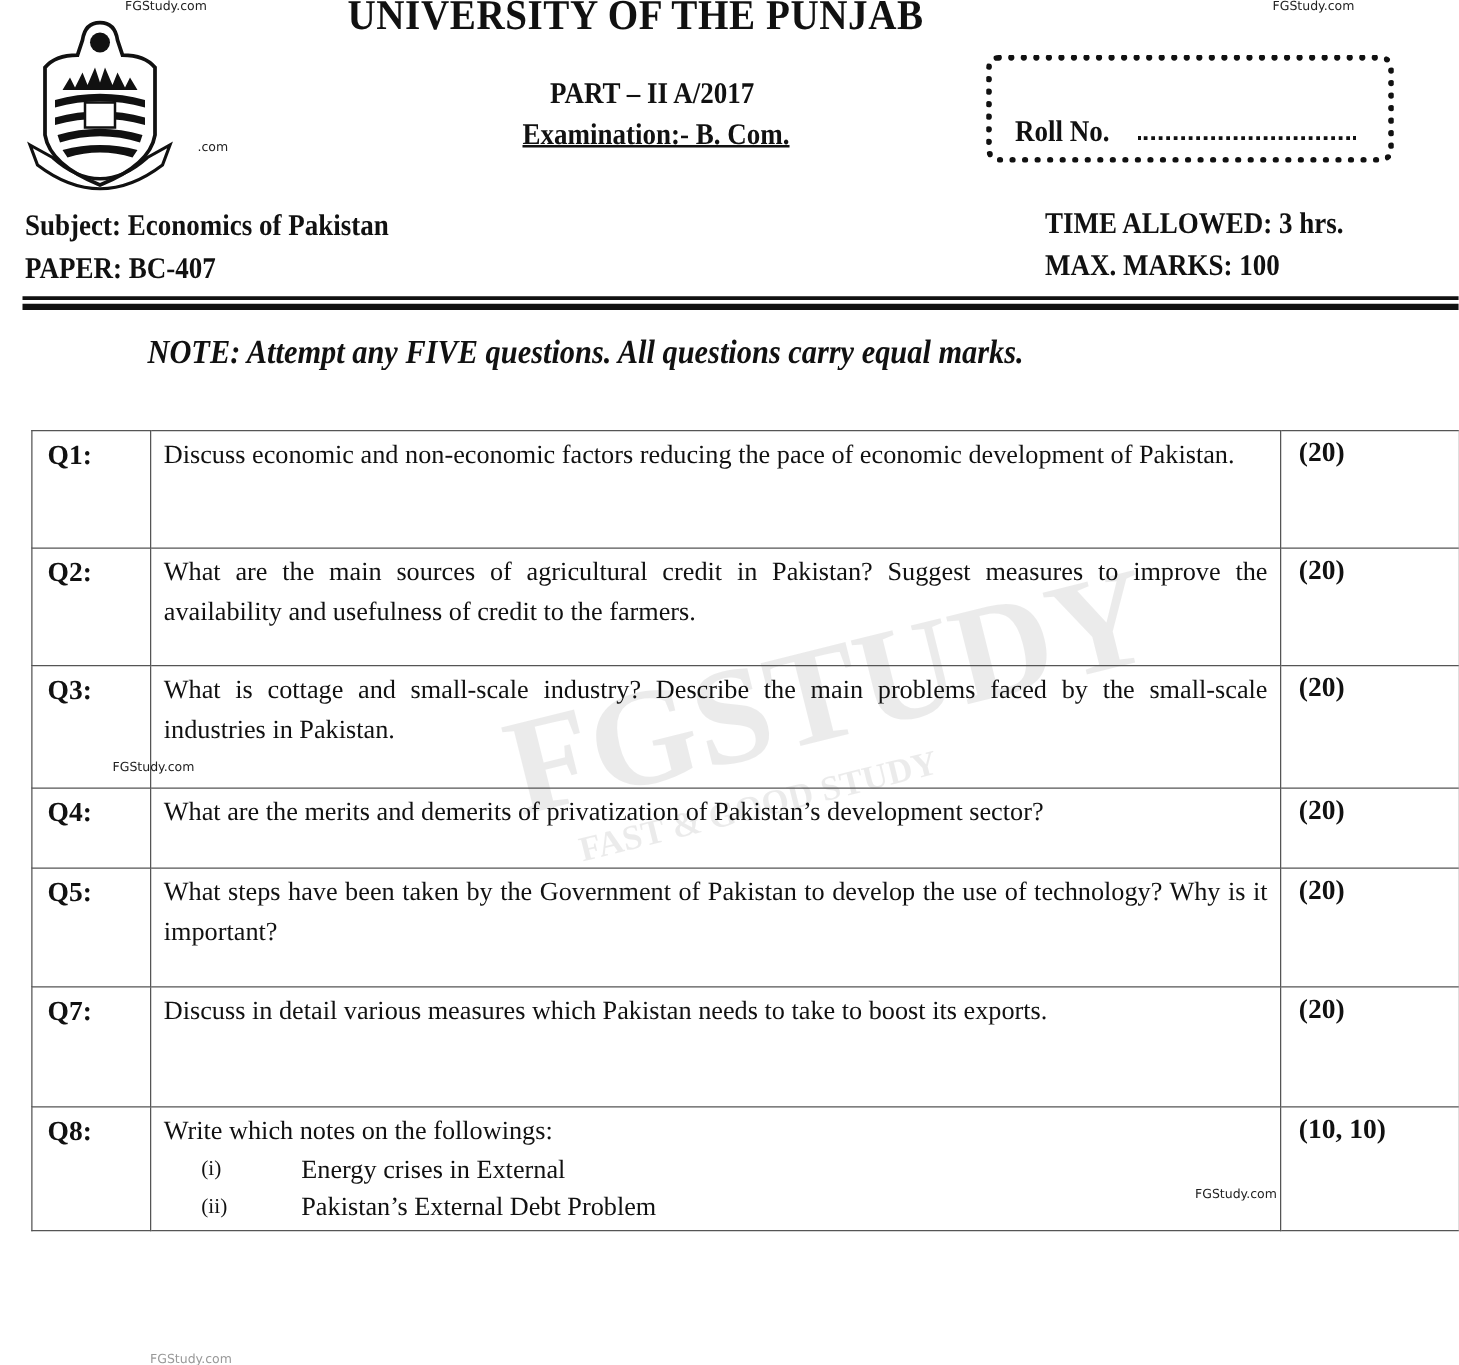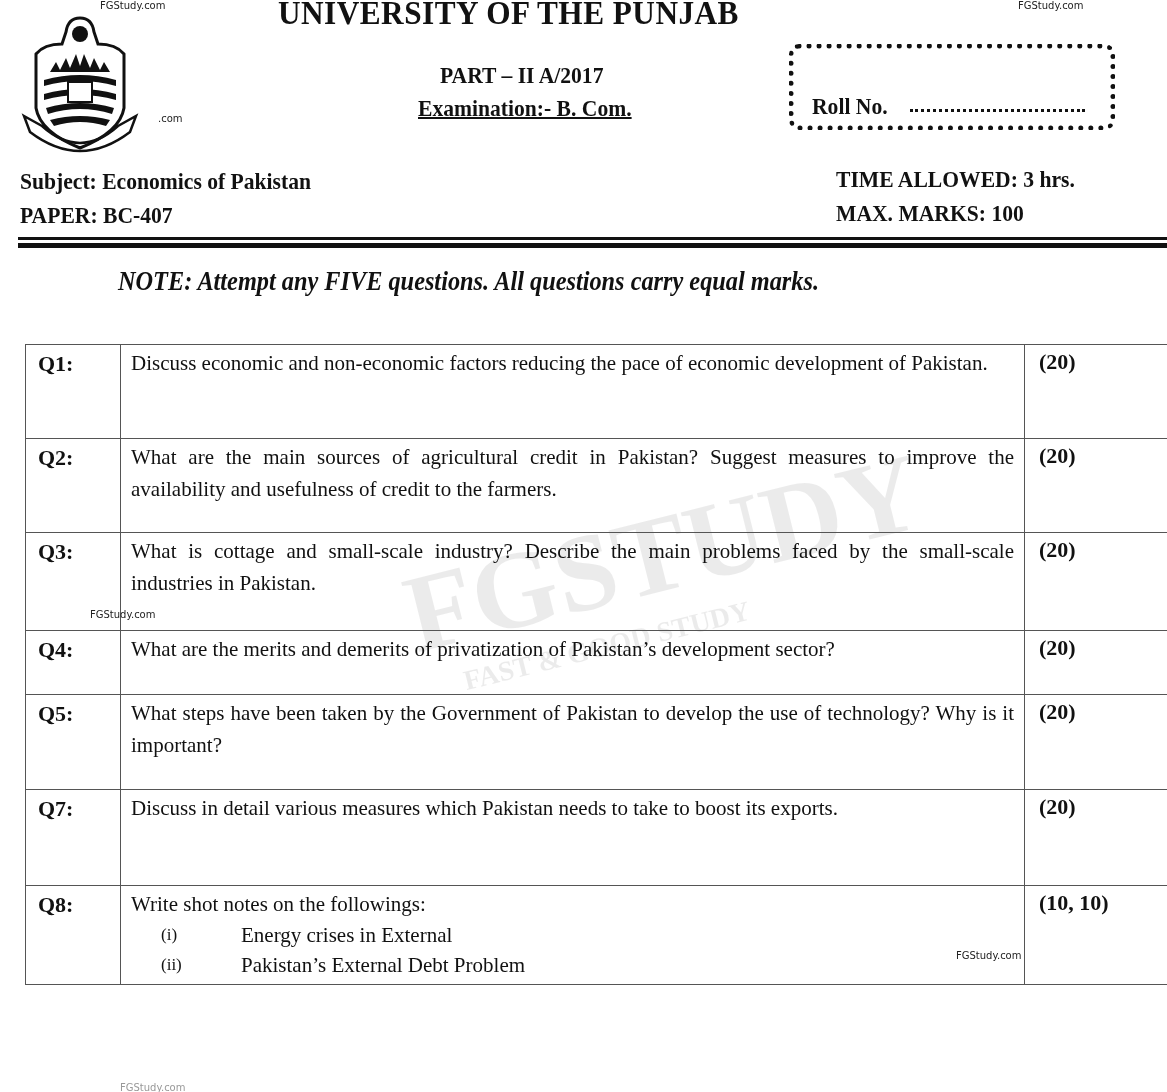--- a/index.html
+++ b/index.html
@@ -101,21 +101,21 @@
     <td class="qmarks">(20)</td>
   </tr>
   <tr style="height:96px;">
     <td class="qnum">Q7:</td>
     <td class="qtext">Discuss in detail various measures which Pakistan needs to take to boost its exports.</td>
     <td class="qmarks">(20)</td>
   </tr>
   <tr style="height:99px;">
     <td class="qnum">Q8:</td>
     <td class="qtext">
-      <div>Write shot notes on the followings:</div>
+      <div>Write which notes on the followings:</div>
       <ul class="sub-list">
         <li class="sub-item">
           <span class="sub-roman">(i)</span>
           <span>Energy crises in External</span>
         </li>
         <li class="sub-item">
           <span class="sub-roman">(ii)</span>
           <span>Pakistan’s External Debt Problem</span>
         </li>
       </ul>

